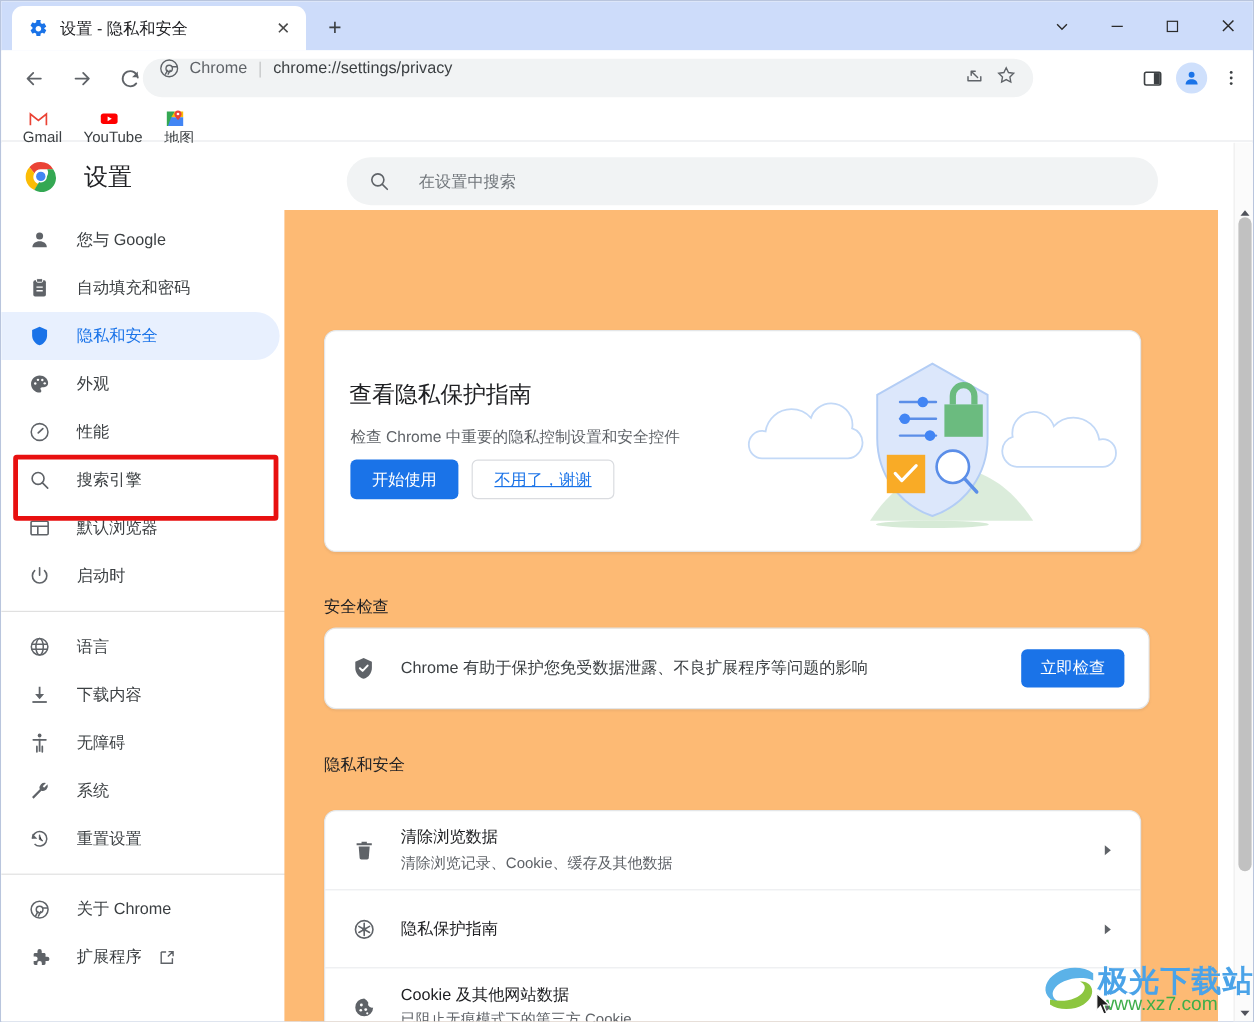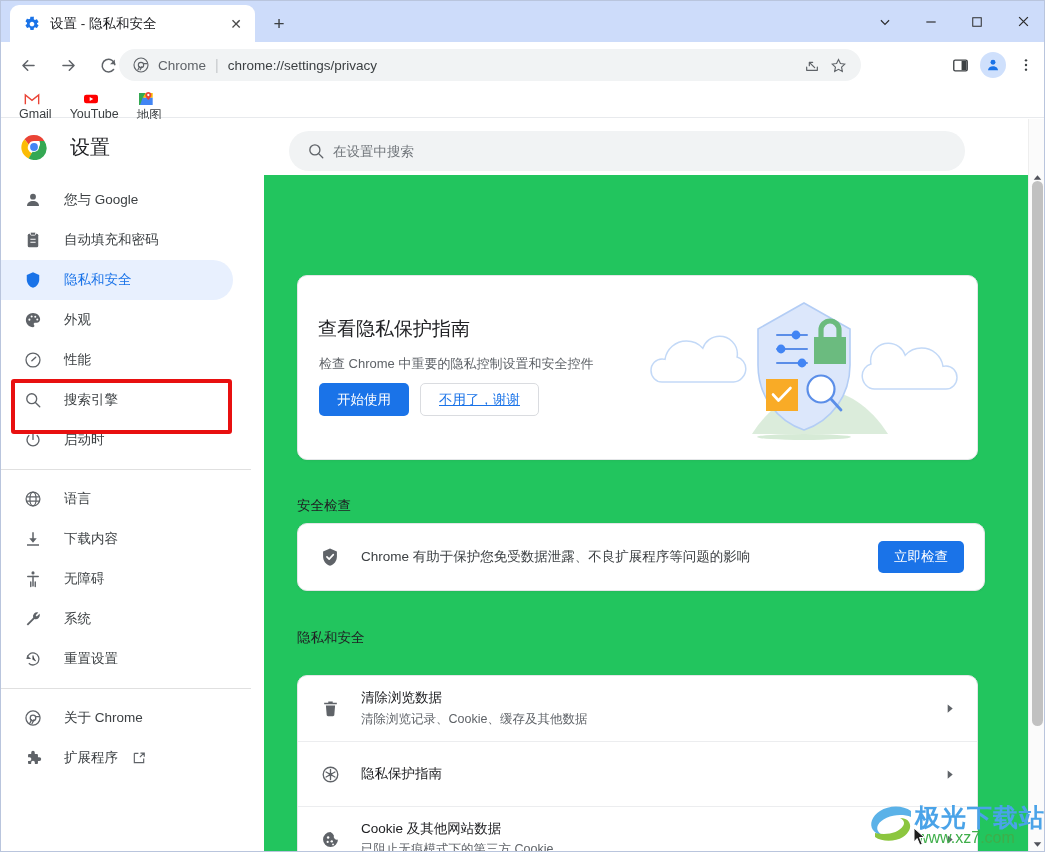--- a/index.html
+++ b/index.html
@@ -57,21 +57,21 @@
     background: #ffffff; display: flex; align-items: center;
   }
   .nav-btn {
     width: 34px; height: 34px; margin-left: 6px; border-radius: 50%;
     display: flex; align-items: center; justify-content: center; color: #5f6368;
   }
   .nav-btn:first-child { margin-left: 10px; }
   .omnibox {
     position: absolute; left: 118px; top: 7px; width: 742px; height: 32px;
     background: #f1f3f4; border-radius: 16px;
-    display: flex; align-items: center; padding: 0 10px 0 14px;
+    display: flex; align-items: flex-start; padding: 0 10px 0 14px;
   }
   .omni-chrome-icon { width: 16px; height: 16px; flex: 0 0 16px; margin-right: 9px; }
   .omni-label { font-size: 13.5px; color: #5f6368; }
   .omni-sep { color: #c6c8ca; margin: 0 9px; font-size: 14px; }
   .omni-url { font-size: 13.5px; color: #3c4043; flex: 1; }
   .omni-act { width: 26px; height: 26px; display: flex; align-items: center; justify-content: center; color: #5f6368; }
   .tb-right {
     position: absolute; right: 4px; top: 6px; height: 34px; display: flex; align-items: center;
   }
   .tb-icon {
@@ -113,21 +113,21 @@
   }
   .search-wrap {
     position: absolute; left: 288px; top: 12px; width: 676px; height: 40px;
     background: #f1f3f4; border-radius: 20px; display: flex; align-items: center;
     padding-left: 18px;
   }
   .search-icon { width: 18px; height: 18px; flex: 0 0 18px; color: #5f6368; }
   .search-input {
     border: none; outline: none; background: transparent;
     font-family: "Liberation Sans", sans-serif; font-size: 13.5px;
-    color: #5f6368; margin-left: 8px; width: 560px; height: 36px;
+    color: #5f6368; margin-left: 24px; width: 560px; height: 36px;
   }
   .search-input::placeholder { color: #70757a; }
 
   
   .sidebar {
     position: absolute; left: 0; top: 56px; width: 250px; height: 678px;
     background: #ffffff; padding-top: 5px;
   }
   .side-item {
     position: relative; height: 40px; display: flex; align-items: center;
@@ -143,22 +143,22 @@
   .side-ext-ico { width: 14px; height: 14px; margin-left: 14px; }
   .side-div { height: 1px; background: #e0e0e0; margin: 9px 0 9px 0; width: 250px; }
 
   .redbox {
     position: absolute; left: 10px; top: 260px; width: 221px; height: 55px;
     border: 4px solid #e81010; border-radius: 3px; pointer-events: none; z-index: 40;
   }
 
   
   .content {
-    position: absolute; left: 263px; top: 56px; width: 778px; height: 678px;
-    overflow: hidden; background: #22c55e;
+    position: absolute; left: 236px; top: 56px; width: 778px; height: 678px;
+    overflow: hidden; background: #fdba74;
   }
 
   .card {
     position: absolute; left: 33px; top: 100px; width: 681px; height: 185px;
     background: #ffffff; border: 1px solid #e4e6e8; border-radius: 10px;
     box-shadow: 0 1px 2px rgba(60,64,67,.08);
   }
   .card-head { position: absolute; left: 20px; top: 40px; font-size: 19px; color: #202124; }
   .card-sub { position: absolute; left: 21px; top: 79px; font-size: 13px; color: #5f6368; }
   .btn-primary {
@@ -461,20 +461,29 @@
       <div class="side-item">
         <span class="side-ico">
           <svg width="18" height="18" viewBox="0 0 24 24">
               <circle cx="10.3" cy="10.3" r="6.6" fill="none" stroke="#5f6368" stroke-width="1.8"></circle>
               <path stroke="#5f6368" stroke-width="1.8" stroke-linecap="round" d="M15.2 15.2L21 21"></path>
             </svg>
         </span>
         <span class="side-label">搜索引擎</span>
       </div>
 
+      <div class="side-item">
+        <span class="side-ico">
+          <svg width="18" height="18" viewBox="0 0 24 24">
+              <rect x="2.5" y="4.5" width="19" height="15" rx="1.5" fill="none" stroke="#5f6368" stroke-width="1.8"></rect>
+              <path stroke="#5f6368" stroke-width="1.8" d="M2.5 10h19M10 10v9.5"></path>
+            </svg>
+        </span>
+        <span class="side-label">默认浏览器</span>
+      </div>
 
       <div class="side-item">
         <span class="side-ico">
           <svg width="18" height="18" viewBox="0 0 24 24">
               <path fill="none" stroke="#5f6368" stroke-width="1.8" stroke-linecap="round" d="M12 2.8v8.4M6.5 6A8 8 0 1 0 17.5 6"></path>
             </svg>
         </span>
         <span class="side-label">启动时</span>
       </div>
 

